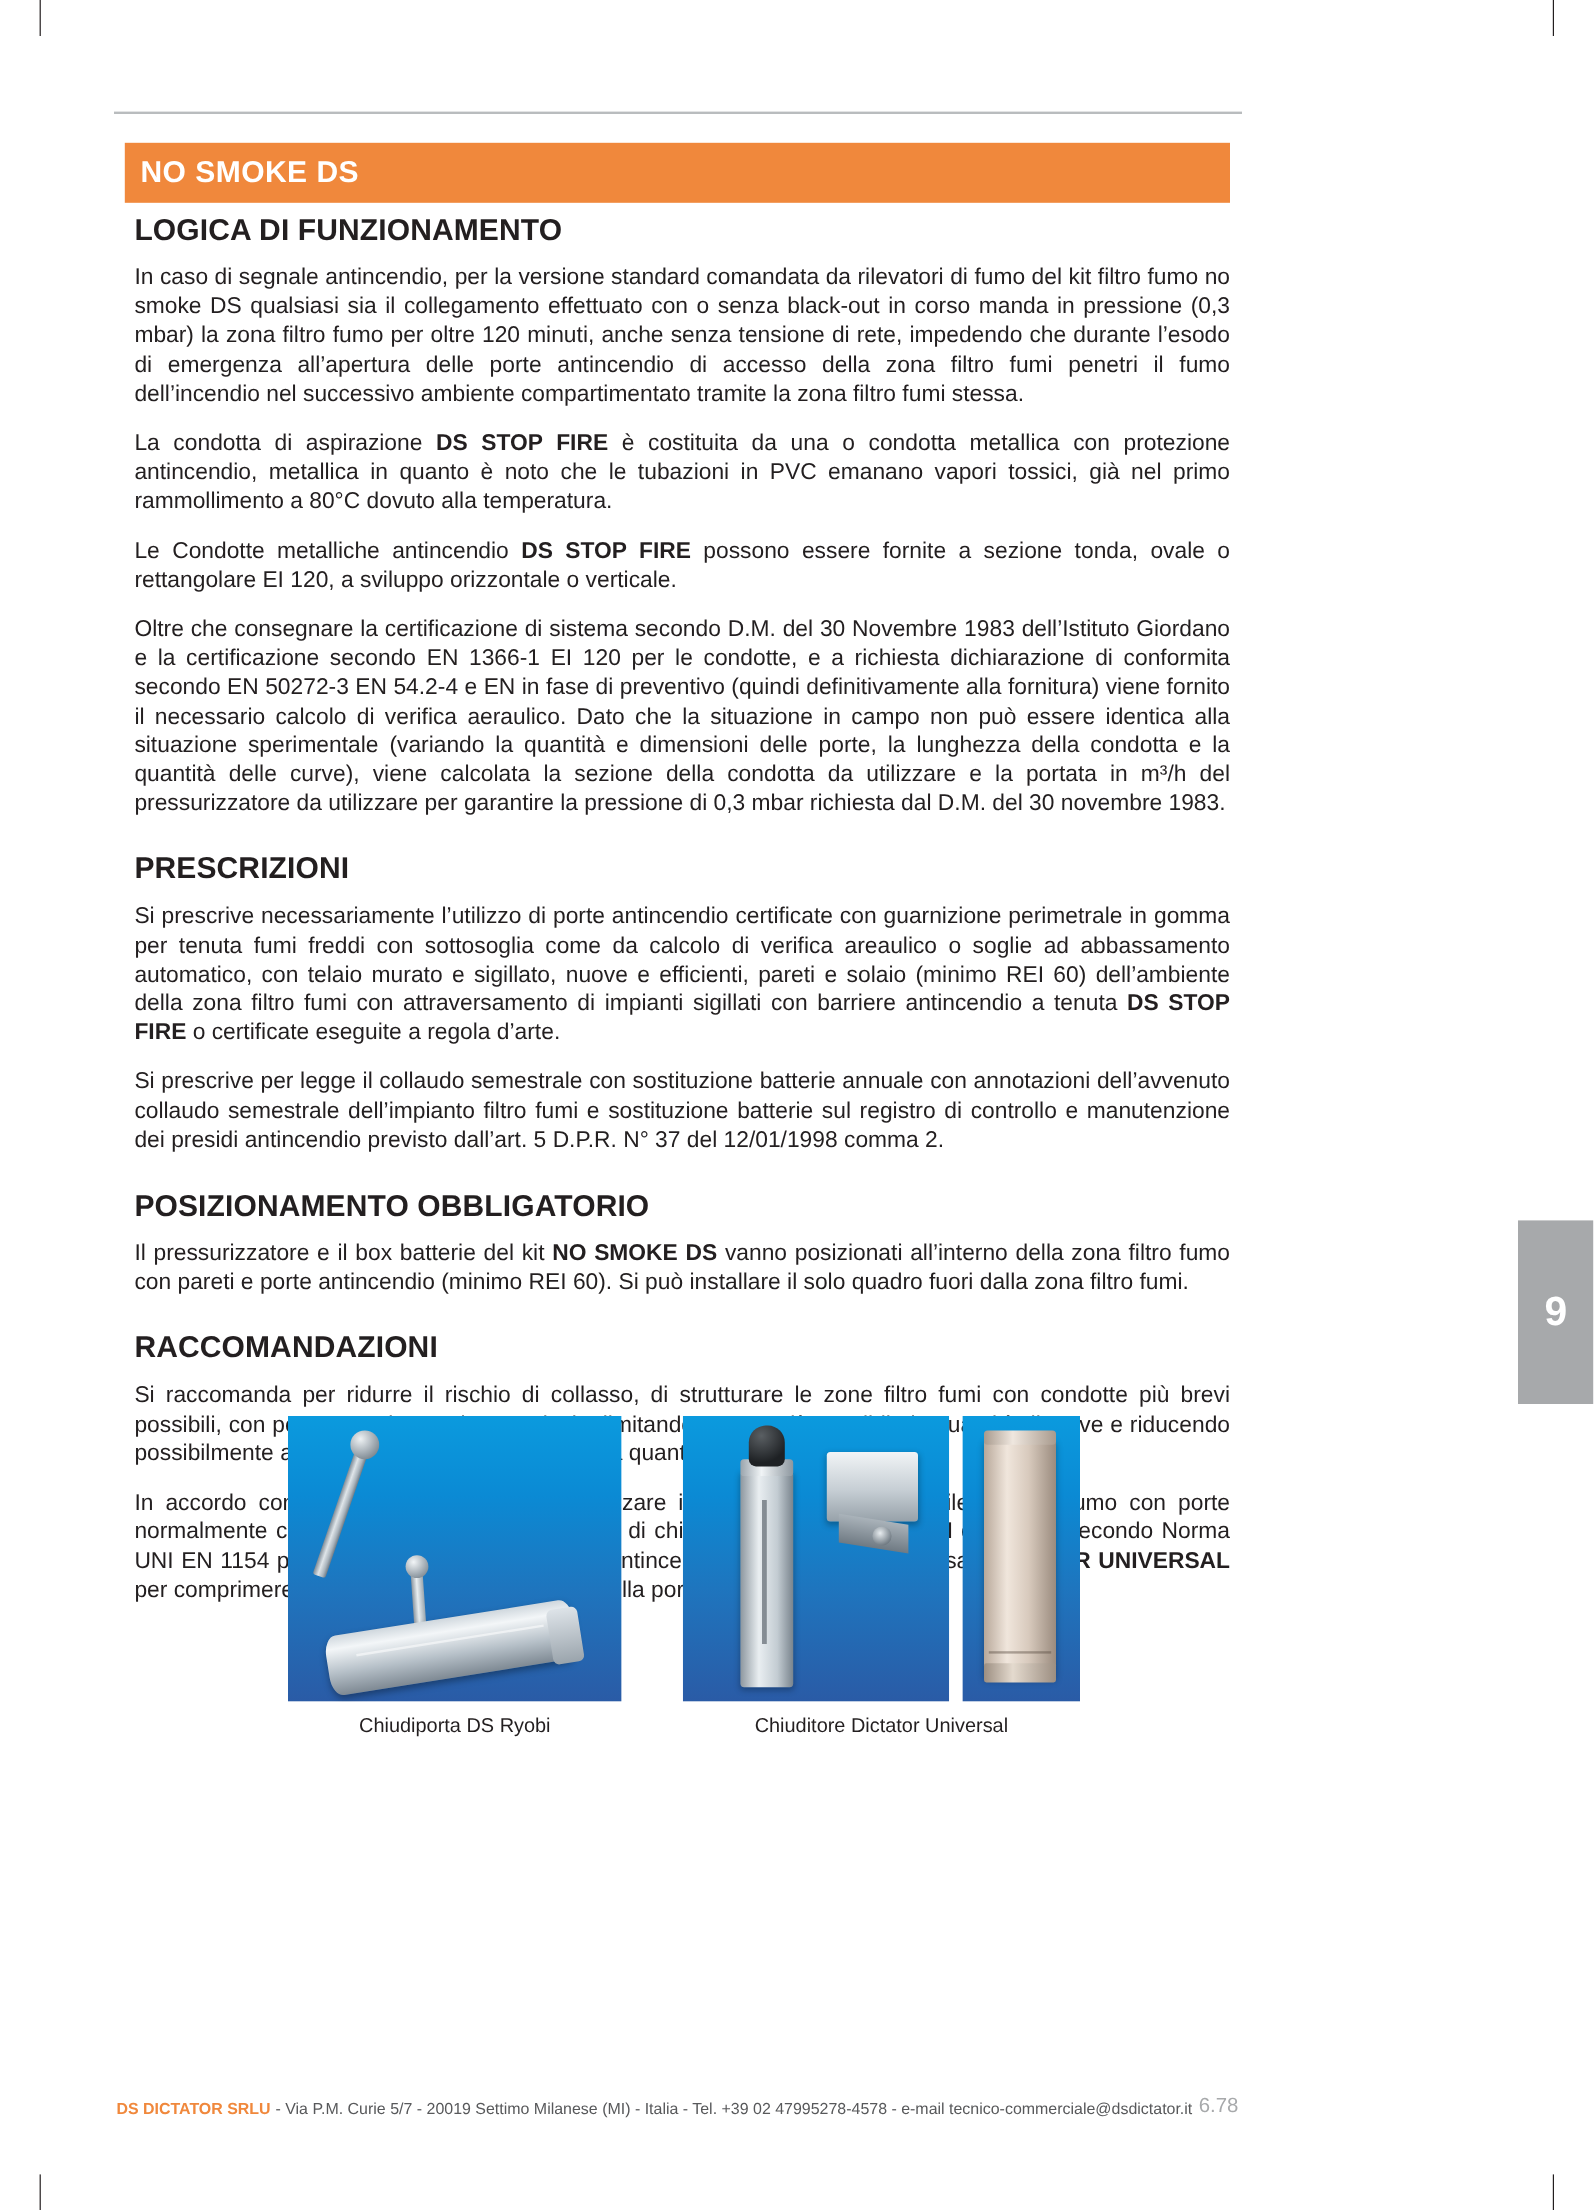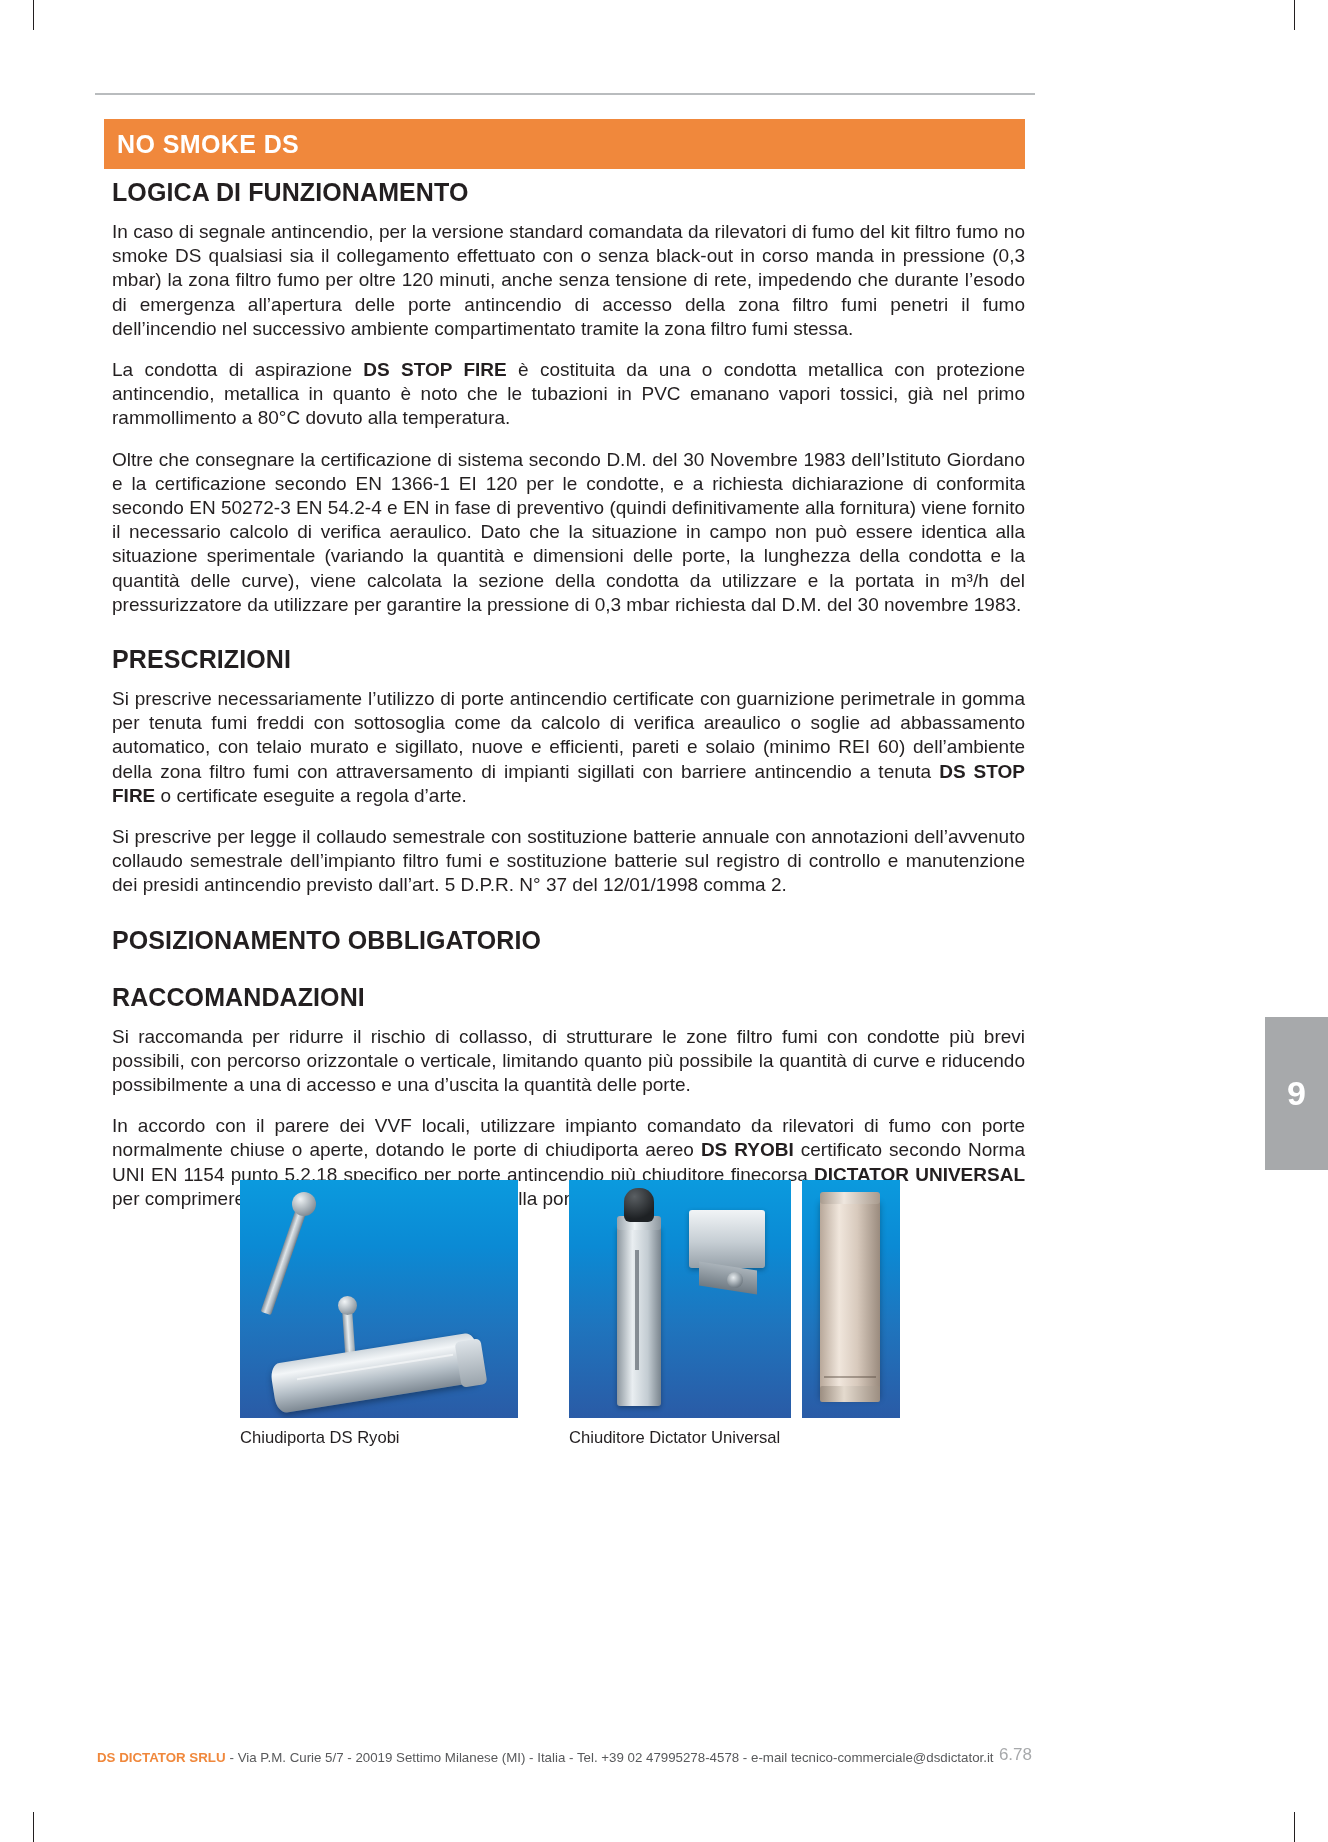--- a/index.html
+++ b/index.html
@@ -108,21 +108,21 @@
     display: flex;
     gap: 0;
   }
   .fig { position: relative; }
   .fig .photo {
     position: relative;
     overflow: hidden;
     border: 0;
   }
   .fig .caption {
-    text-align: left;
+    text-align: center;
     font-size: 16.6px;
     color: #231f20;
     margin-top: 10px;
   }
   .fig-a .photo { width: 278px; height: 238px; }
   .fig-b .photo { width: 222px; height: 238px; }
   .fig-c .photo { width: 98px;  height: 238px; }
 
   .fig-b-wrap { display: flex; gap: 11px; }
 
@@ -310,25 +310,27 @@
 
   <div class="title-bar">
     <span class="title">NO SMOKE DS</span>
   </div>
 
   <div class="content">
 
   <h2 class="section">LOGICA DI FUNZIONAMENTO</h2>
       <p class="body"><span>In caso di segnale antincendio, per la versione standard comandata da rilevatori di fumo del kit filtro fumo no smoke DS qualsiasi sia il collegamento effettuato con o senza black-out in corso manda in pressione (0,3 mbar) la zona filtro fumo per oltre 120 minuti, anche senza tensione di rete, impedendo che durante l’esodo di emergenza all’apertura delle porte antincendio di accesso della zona filtro fumi penetri il fumo dell’incendio nel successivo ambiente compartimentato tramite la zona filtro fumi stessa.</span></p>
       <p class="body"><span>La condotta di aspirazione </span><b>DS STOP FIRE</b><span> è costituita da una o condotta metallica con protezione antincendio, metallica in quanto è noto che le tubazioni in PVC emanano vapori tossici, già nel primo rammollimento a 80°C dovuto alla temperatura.</span></p>
+      <p class="body"><span>Le Condotte metalliche antincendio </span><b>DS STOP FIRE</b><span> possono essere fornite a sezione tonda, ovale o rettangolare EI 120, a sviluppo orizzontale o verticale.</span></p>
       <p class="body"><span>Oltre che consegnare la certificazione di sistema secondo D.M. del 30 Novembre 1983 dell’Istituto Giordano e la certificazione secondo EN 1366-1 EI 120 per le condotte, e a richiesta dichiarazione di conformita secondo EN 50272-3 EN 54.2-4 e EN in fase di preventivo (quindi definitivamente alla fornitura) viene fornito il necessario calcolo di verifica aeraulico. Dato che la situazione in campo non può essere identica alla situazione sperimentale (variando la quantità e dimensioni delle porte, la lunghezza della condotta e la quantità delle curve), viene calcolata la sezione della condotta da utilizzare e la portata in m³/h del pressurizzatore da utilizzare per garantire la pressione di 0,3 mbar richiesta dal D.M. del 30 novembre 1983.</span></p>
       <h2 class="section gap">PRESCRIZIONI</h2>
       <p class="body"><span>Si prescrive necessariamente l’utilizzo di porte antincendio certificate con guarnizione perimetrale in gomma per tenuta fumi freddi con sottosoglia come da calcolo di verifica areaulico o soglie ad abbassamento automatico, con telaio murato e sigillato, nuove e efficienti, pareti e solaio (minimo REI 60) dell’ambiente della zona filtro fumi con attraversamento di impianti sigillati con barriere antincendio a tenuta </span><b>DS STOP FIRE</b><span> o certificate eseguite a regola d’arte.</span></p>
       <p class="body"><span>Si prescrive per legge il collaudo semestrale con sostituzione batterie annuale con annotazioni dell’avvenuto collaudo semestrale dell’impianto filtro fumi e sostituzione batterie sul registro di controllo e manutenzione dei presidi antincendio previsto dall’art. 5 D.P.R. N° 37 del 12/01/1998 comma 2.</span></p>
       <h2 class="section gap">POSIZIONAMENTO OBBLIGATORIO</h2>
+      <p class="body"><span>Il pressurizzatore e il box batterie del kit </span><b>NO SMOKE DS</b><span> vanno posizionati all’interno della zona filtro fumo con pareti e porte antincendio (minimo REI 60). Si può installare il solo quadro fuori dalla zona filtro fumi.</span></p>
       <h2 class="section gap">RACCOMANDAZIONI</h2>
       <p class="body"><span>Si raccomanda per ridurre il rischio di collasso, di strutturare le zone filtro fumi con condotte più brevi possibili, con percorso orizzontale o verticale, limitando quanto più possibile la quantità di curve e riducendo possibilmente a una di accesso e una d’uscita la quantità delle porte.</span></p>
       <p class="body"><span>In accordo con il parere dei VVF locali, utilizzare impianto comandato da rilevatori di fumo con porte normalmente chiuse o aperte, dotando le porte di chiudiporta aereo </span><b>DS RYOBI</b><span> certificato secondo Norma UNI EN 1154 punto 5.2.18 specifico per porte antincendio più chiuditore finecorsa </span><b>DICTATOR UNIVERSAL</b><span> per comprimere efficacemente la guarnizione della porta.</span></p>
     </div>
 
   <div class="page-tab">
     <span>9</span>
   </div>
 
   <div class="figures">

